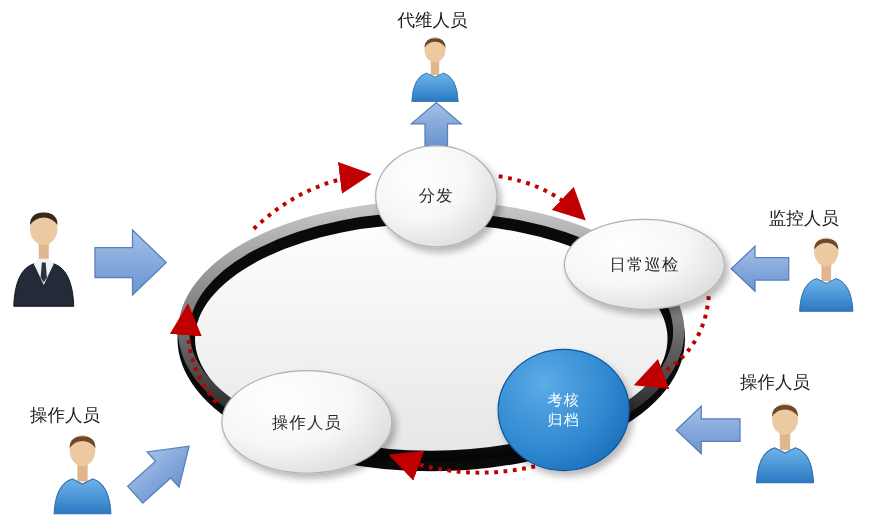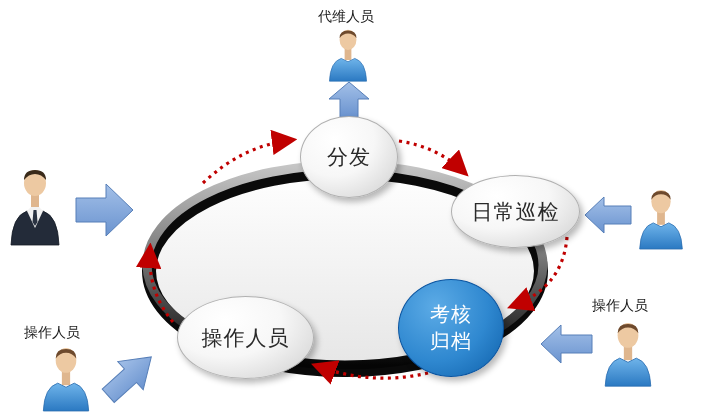--- a/index.html
+++ b/index.html
@@ -7,25 +7,25 @@
     position:relative;width:701px;height:415px;background:#ffffff;
     font-family:"DejaVu Sans","Liberation Sans",sans-serif;overflow:hidden;
   }
   .bg{position:absolute;left:0;top:0;}
   .node{
     position:absolute;border-radius:50%;
     display:flex;align-items:center;justify-content:center;
     background:radial-gradient(ellipse at 35% 28%, #ffffff 0%, #f7f7f7 45%, #dedede 78%, #c4c4c4 100%);
     border:1px solid #b0b0b0;
     box-shadow:3px 4px 6px rgba(0,0,0,0.28);
-    font-size:21px;color:#2a2a2a;letter-spacing:1px;
+    font-size:13px;color:#2a2a2a;letter-spacing:1px;
   }
   .node.blue{
     background:radial-gradient(ellipse at 35% 28%, #5cabe6 0%, #2f88d0 55%, #0d5ea8 100%);
-    border-color:#0a54a0;color:#ffffff;font-size:20px;
+    border-color:#0a54a0;color:#ffffff;font-size:12px;
     text-align:center;white-space:pre-line;line-height:1.35;
   }
   .actor-label{
     position:absolute;font-size:14px;color:#1a1a1a;text-align:left;white-space:nowrap;
   }
   .person{position:absolute;}
 </style>
 </head>
 <body>
 
@@ -76,20 +76,21 @@
     </g>
   </svg>
 
   <div class="node" style="left:300px;top:116px;width:96px;height:80px;">分发</div>
   <div class="node" style="left:451px;top:175px;width:127px;height:71px;">日常巡检</div>
   <div class="node blue" style="left:398px;top:279px;width:104px;height:96px;">考核
 归档</div>
   <div class="node" style="left:177px;top:296px;width:135px;height:81px;">操作人员</div>
 
   <div class="actor-label" style="left:318px;top:8px;width:64px;">代维人员</div>
+  <div class="actor-label" style="left:615px;top:166px;width:66px;">监控人员</div>
   <div class="actor-label" style="left:592px;top:297px;width:66px;">操作人员</div>
   <div class="actor-label" style="left:24px;top:324px;width:66px;">操作人员</div>
 
   <svg class="person" style="left:322px;top:28px;" width="52" height="54" viewBox="0 0 54 64">
     <defs>
         <linearGradient id="sh1" x1="0" y1="0" x2="0" y2="1">
       <stop offset="0" stop-color="#6fb4ea"></stop>
           <stop offset="1" stop-color="#2b79c2"></stop>
         </linearGradient>
       </defs>

